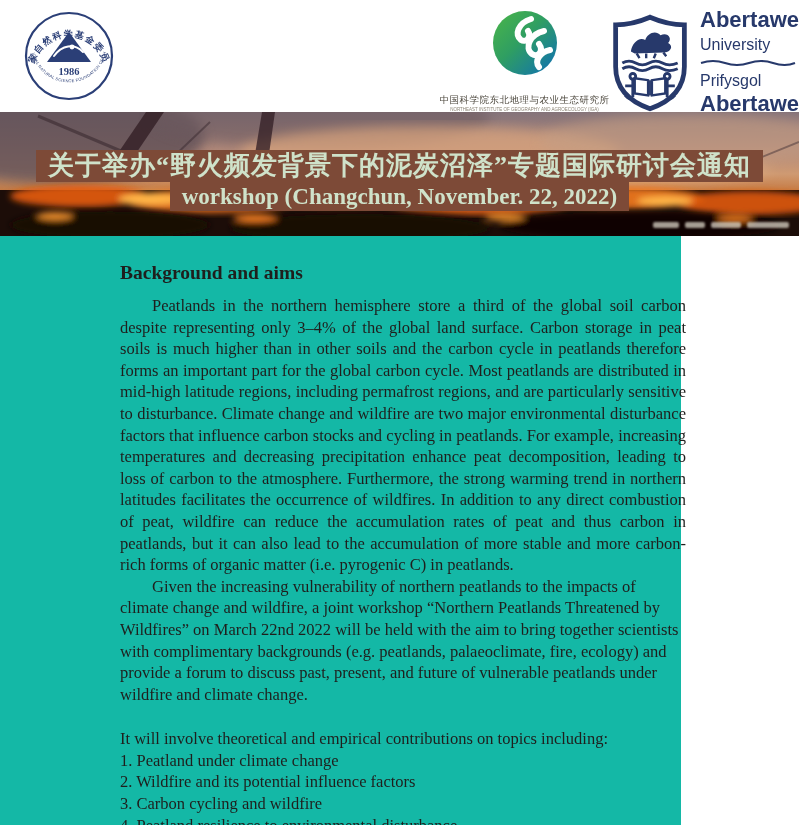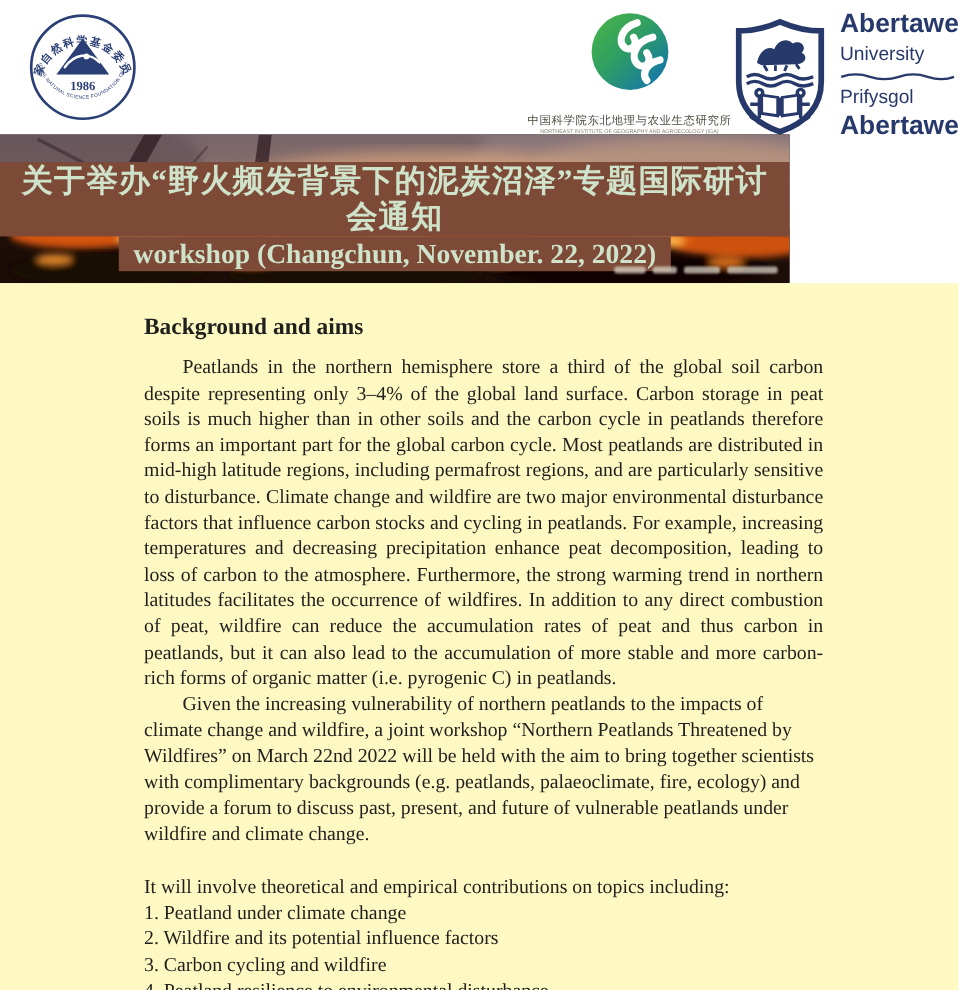--- a/index.html
+++ b/index.html
@@ -18,33 +18,33 @@
   .iga { position:absolute; left:432px; top:9px; width:185px; text-align:center; }
   .iga-globe { display:block; margin:0 auto; }
   .iga-zh { margin-top:17px; font-family:"Liberation Sans",sans-serif; font-size:9.5px; color:#4f4a40; letter-spacing:.5px; white-space:nowrap; }
   .iga-en { font-family:"Liberation Sans",sans-serif; font-size:4.5px; color:#8a8374; line-height:5.5px; white-space:nowrap; }
   .swansea { position:absolute; left:608px; top:8px; display:flex; align-items:center; }
   .sw-text { margin-left:8px; color:#27396b; font-family:"Liberation Sans",sans-serif; line-height:23px; }
   .sw-b { font-weight:700; font-size:22px; }
   .sw-r { font-weight:400; font-size:16px; }
   .sw-divider { display:block; margin:3px 0; }
   
-  .banner { position:relative; width:658px; height:124px; overflow:hidden; background:#2a1a14; }
+  .banner { position:relative; width:799px; height:124px; overflow:hidden; background:#2a1a14; }
   .banner-art { position:absolute; inset:0; width:100%; height:100%; }
   .banner-titles {
     position:absolute; inset:0; display:flex; flex-direction:column;
     align-items:center; justify-content:center; padding-top:12px; text-align:center;
   }
   .banner-line { display:inline-block; background:#7d4a37; color:#cfe2ca; padding:1px 12px; }
   .bl-zh { font-size:26px; font-weight:700; letter-spacing:1px; line-height:30px; }
   .bl-en { font-size:23px; font-weight:700; line-height:27px; }
   .watermark { position:absolute; right:10px; bottom:8px; display:flex; gap:6px; opacity:.75; }
   .watermark i { display:block; height:6px; border-radius:2px; background:#d8d2c4; filter:blur(1px); }
   
-  .doc-body { position:relative; width:799px; height:589px; background:#fef9c3; }
+  .doc-body { position:relative; width:681px; height:589px; background:#14b8a6; }
   .content { position:absolute; left:120px; top:26px; width:566px; color:#1f1f1d; }
   .content h2 { font-size:19.5px; font-weight:700; margin-bottom:11px; }
   .para { font-size:16.5px; line-height:21.6px; text-indent:32px; }
   .para.justified { text-align:justify; }
   .para + .para { margin-top:0; }
   .topics-block { margin-top:23px; font-size:16.5px; line-height:21.6px; }
   .topic-line { display:block; }
 </style>
 </head>
 <body>

